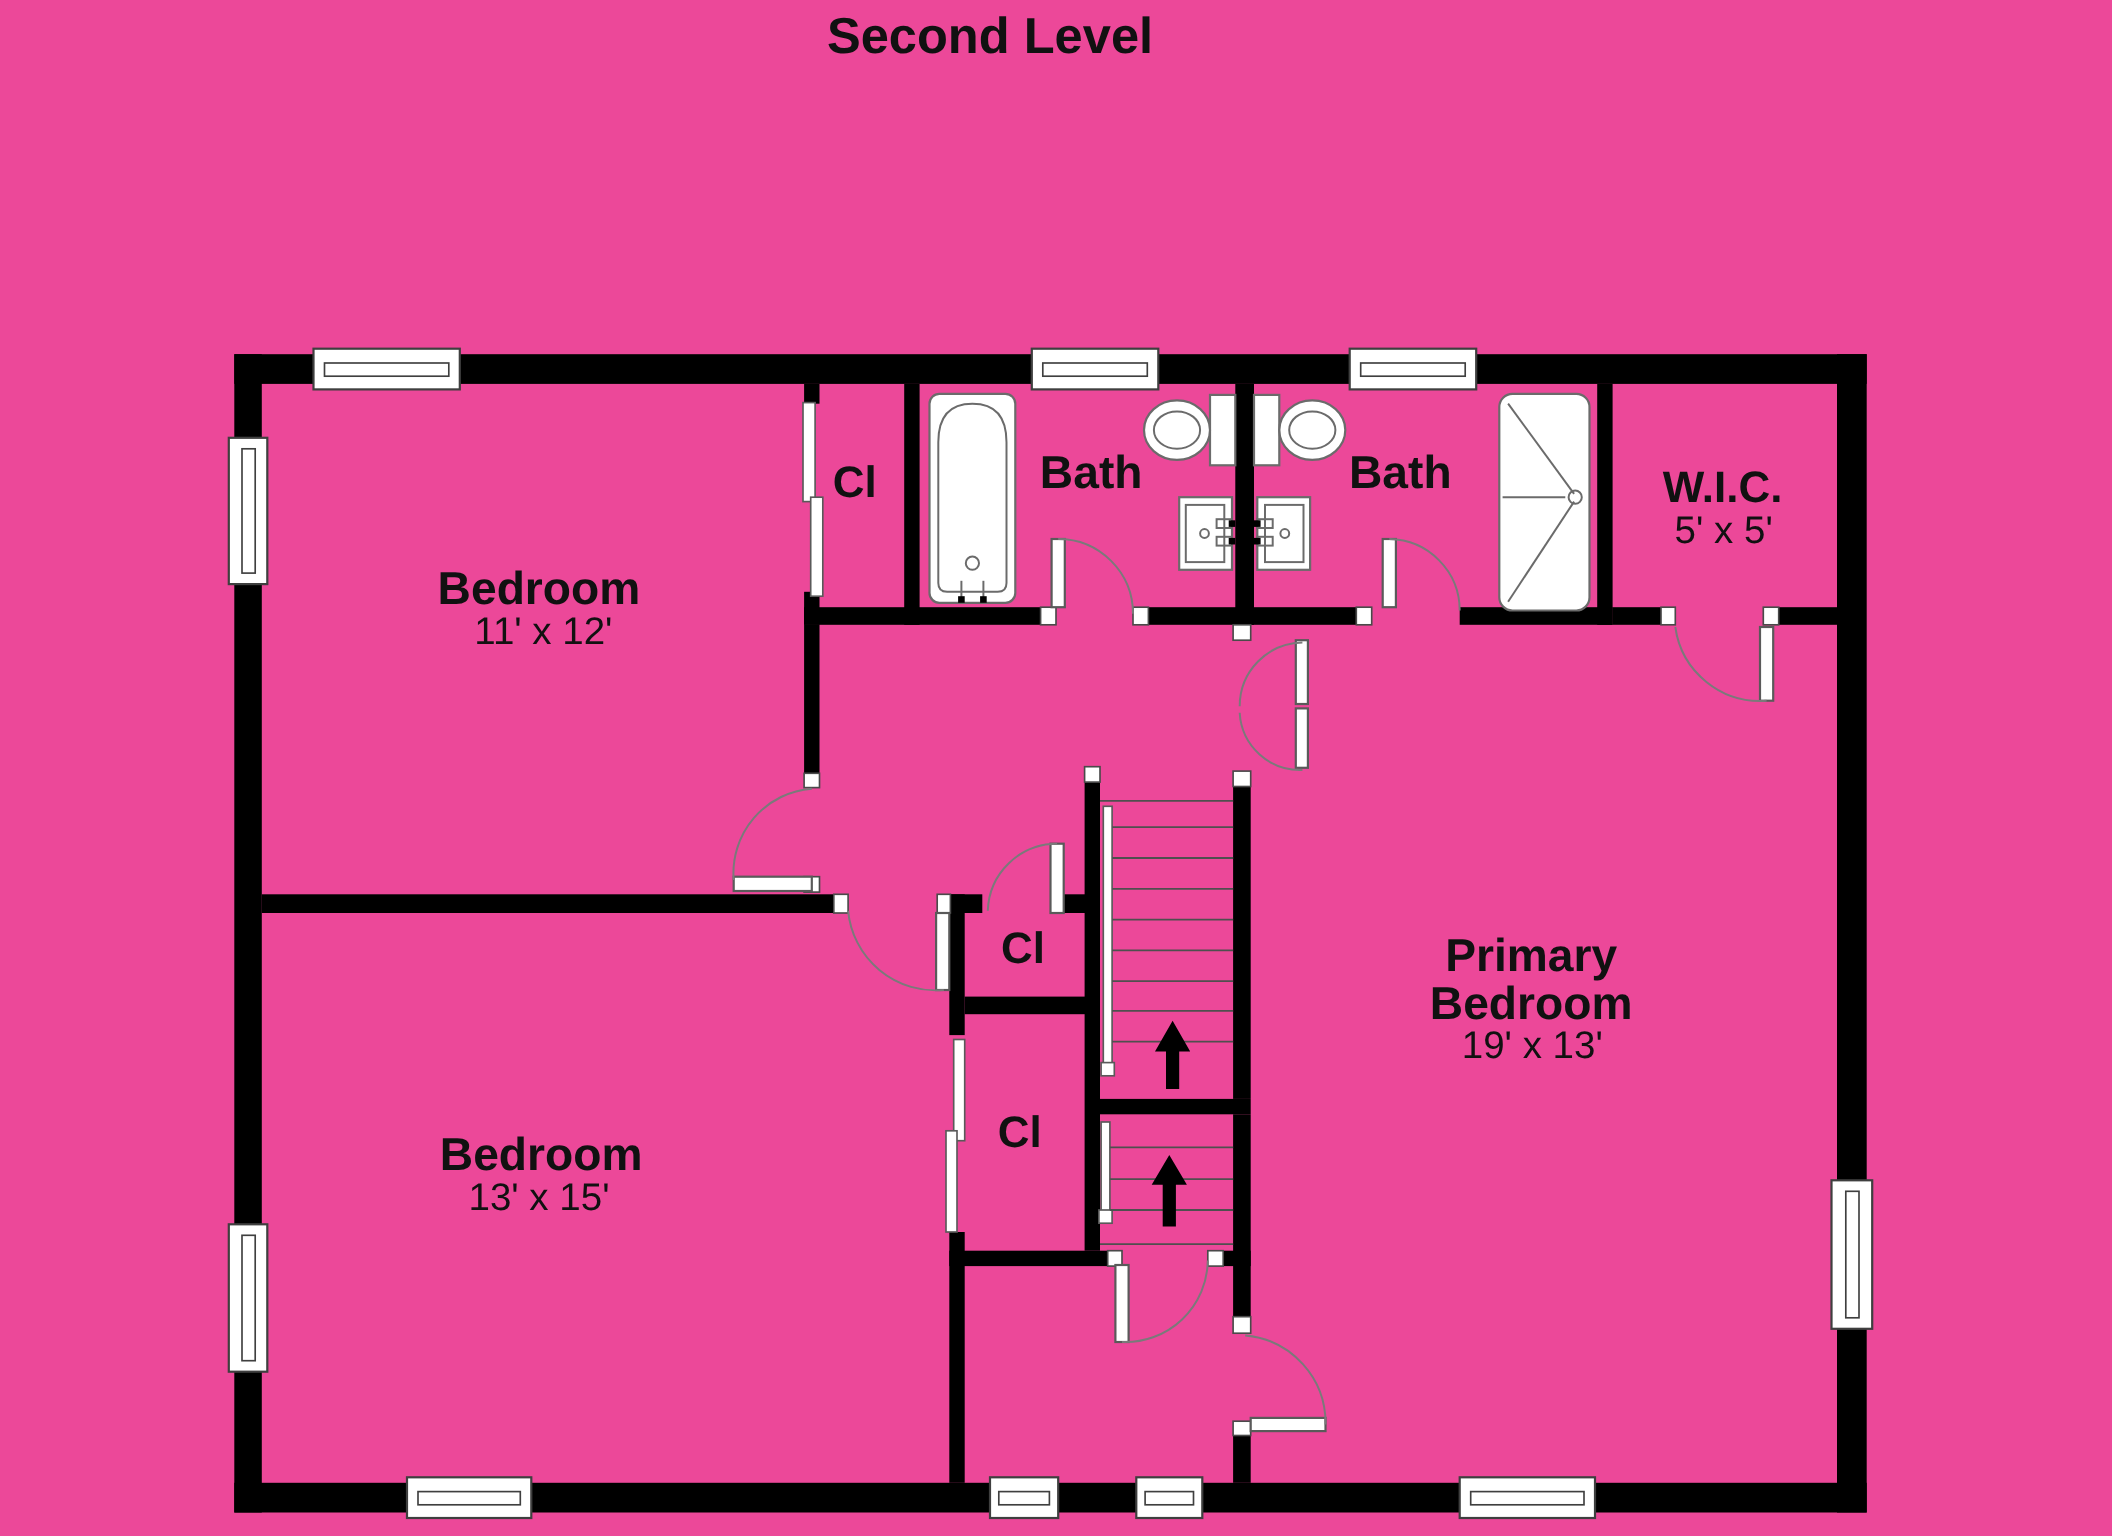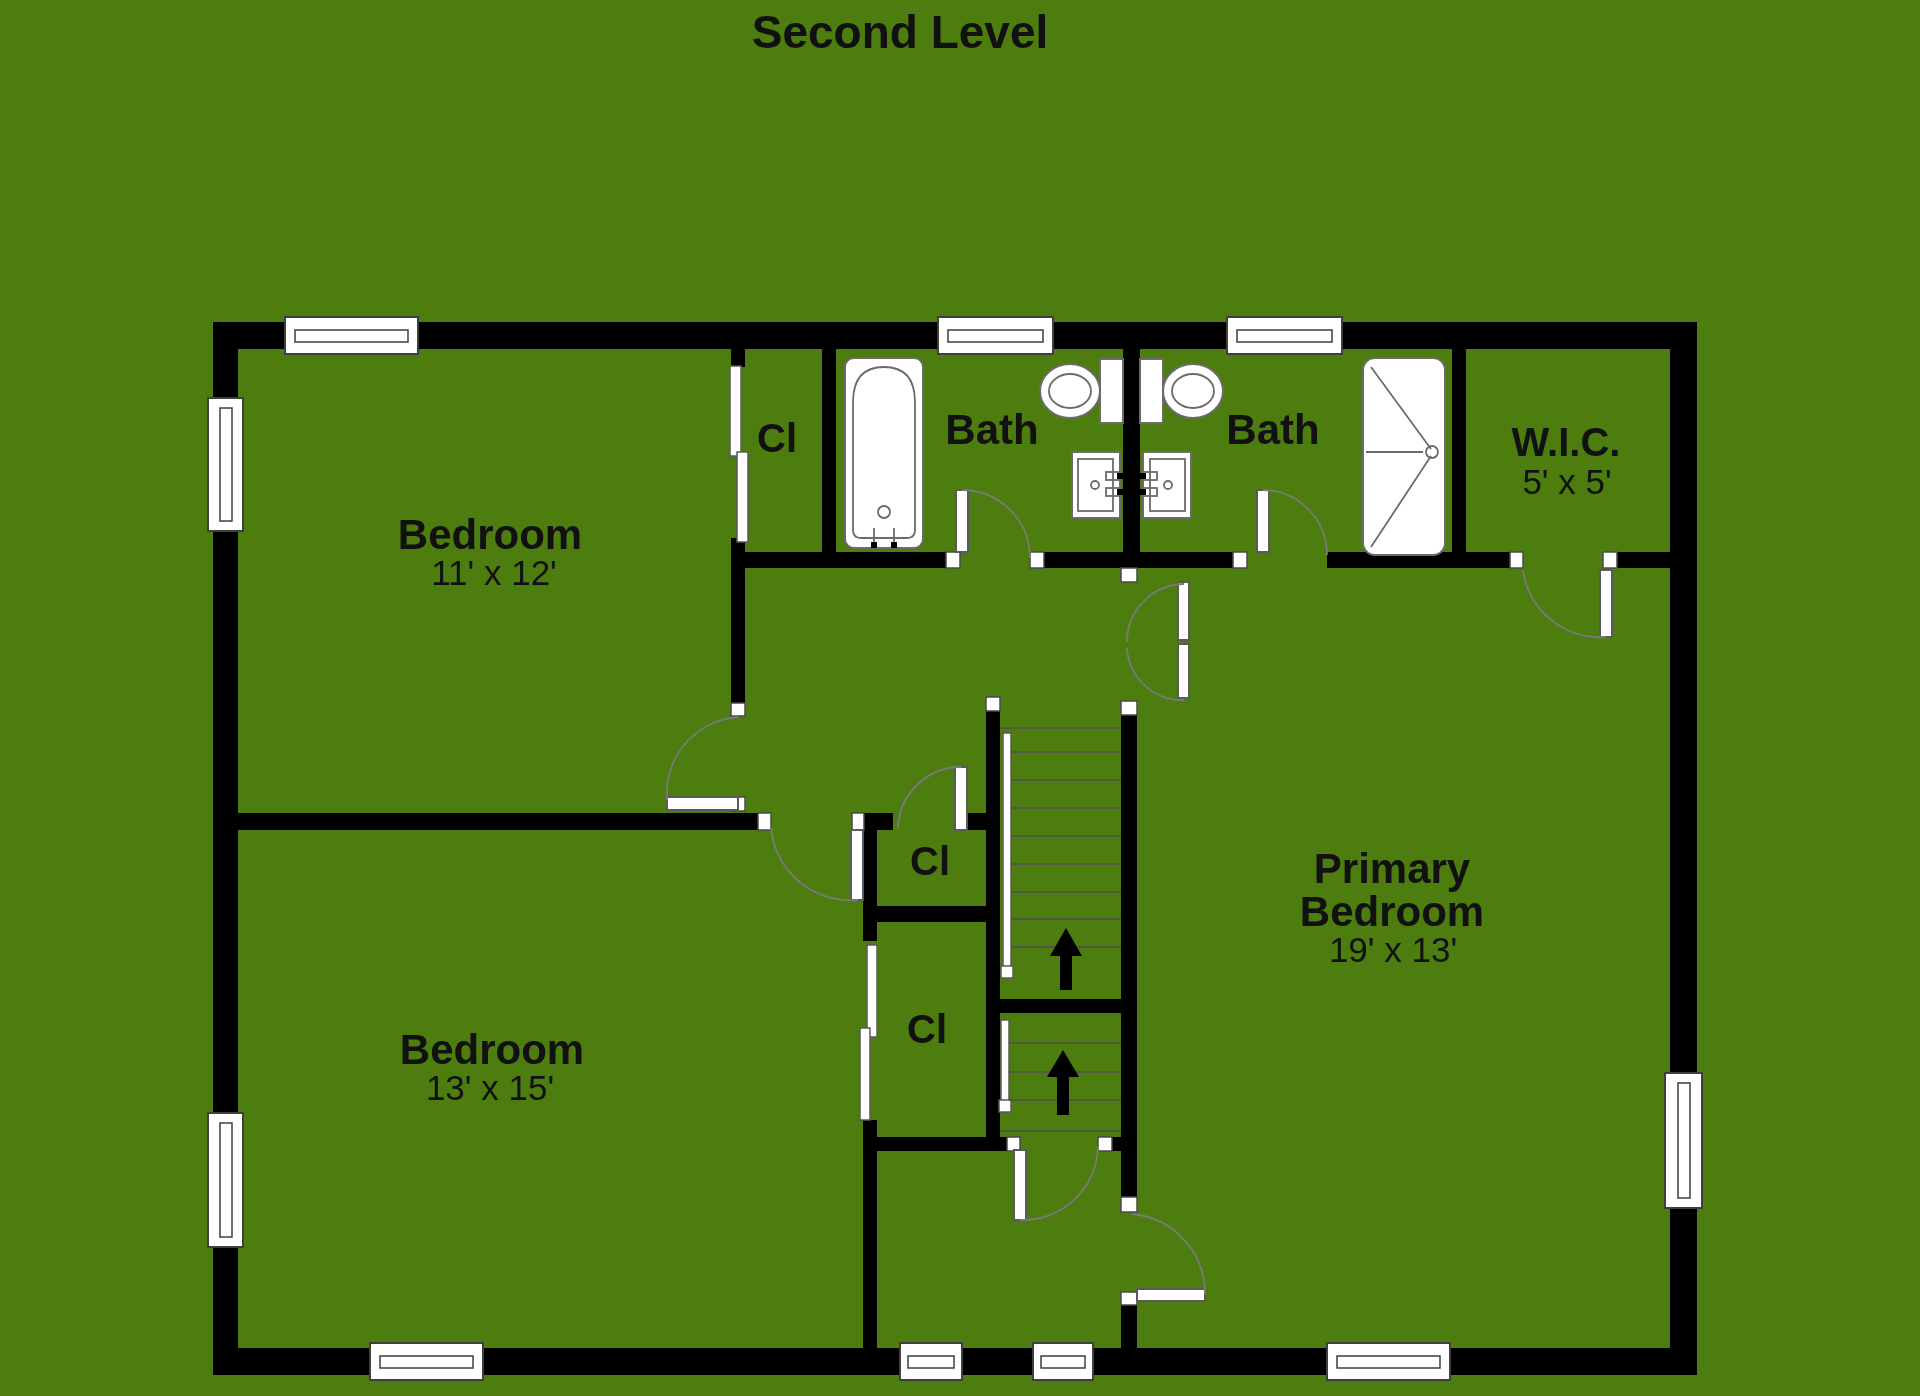--- a/index.html
+++ b/index.html
@@ -1,16 +1,16 @@
 <!DOCTYPE html>
 <html><head>
 <meta charset="utf-8">
 <style>
   html,body{margin:0;padding:0;background:#ffffff;}
-  .page{position:relative;width:1920px;height:1396px;background:#4d7c0f;overflow:hidden;}
+  .page{position:relative;width:1920px;height:1396px;background:#ec4899;overflow:hidden;}
   svg{display:block;}
   .wall{fill:#000000;stroke:none;}
   .jamb{fill:#ffffff;stroke:#4a4a4a;stroke-width:1.5;}
   .stub{fill:#ffffff;stroke:#4a4a4a;stroke-width:1.5;}
   .win{fill:#ffffff;stroke:#3f3f3f;stroke-width:2;}
   .winin{fill:#ffffff;stroke:#3f3f3f;stroke-width:1.5;}
   .leaf{fill:#ffffff;stroke:#5a5a5a;stroke-width:2;}
   .panel{fill:#ffffff;stroke:#5a5a5a;stroke-width:1.5;}
   .arc{fill:none;stroke:#7a7a7a;stroke-width:1.8;}
   .fix{fill:#ffffff;stroke:#6b6b6b;stroke-width:2;}

